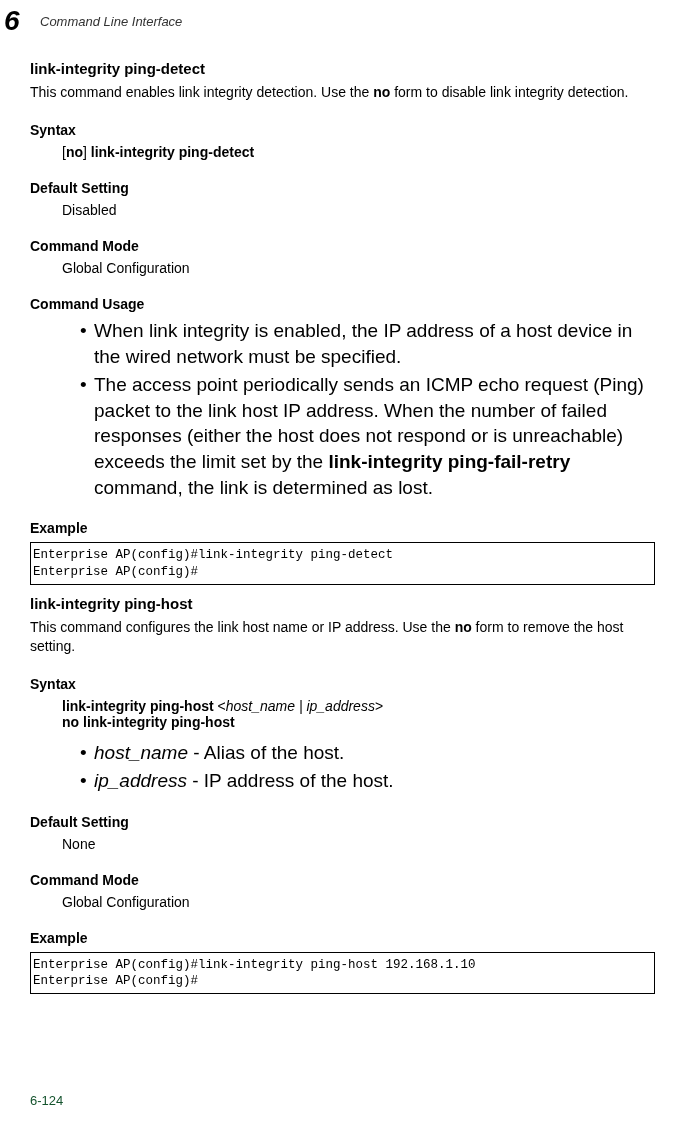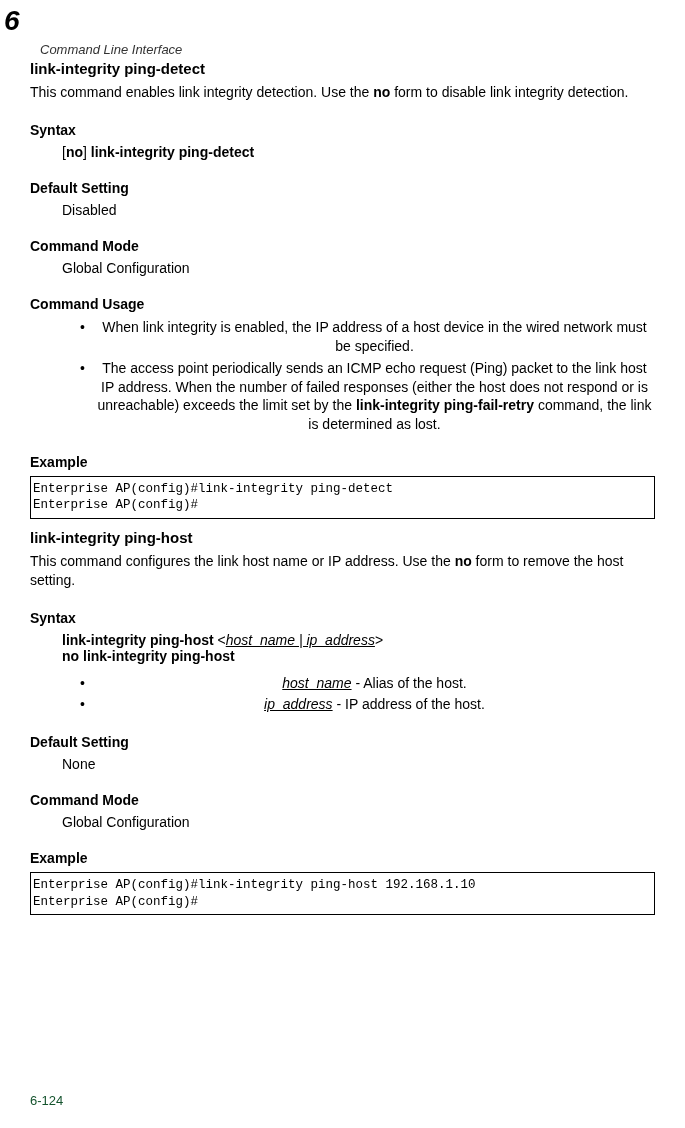--- a/index.html
+++ b/index.html
@@ -27,21 +27,20 @@
       color: #000;
       padding: 0 4px;
     }
     .header-title {
       position: absolute;
       top: 14px;
       left: 40px;
       font-size: 13px;
       font-style: italic;
       color: #333;
-      margin-top: 28px;
     }
     .content {
       margin-top: 40px;
     }
     .command-title {
       font-weight: bold;
       font-size: 15px;
       margin-top: 8px;
       margin-bottom: 6px;
     }
@@ -67,23 +66,22 @@
       font-size: 14px;
     }
     .bullet-list {
       margin-left: 50px;
       margin-bottom: 10px;
     }
     .bullet-item {
       position: relative;
       padding-left: 14px;
       margin-bottom: 3px;
-      font-size: 14px;
+      font-size: 19px;
       line-height: 1.35;
-      text-align: center;
     }
     .bullet-item::before {
       content: "•";
       position: absolute;
       left: 0;
       top: 0;
     }
     .code-box {
       border: 1.5px solid #000;
       margin: 6px 0 10px 0;
@@ -91,21 +89,20 @@
       font-family: "Courier New", Courier, monospace;
       font-size: 12.5px;
       line-height: 1.3;
       white-space: pre;
     }
     .bold {
       font-weight: bold;
     }
     .italic {
       font-style: italic;
-      text-decoration: underline;
     }
     .page-number {
       position: absolute;
       bottom: 20px;
       left: 30px;
       font-size: 13px;
       color: #14532d;
     }
   </style>
 </head>

